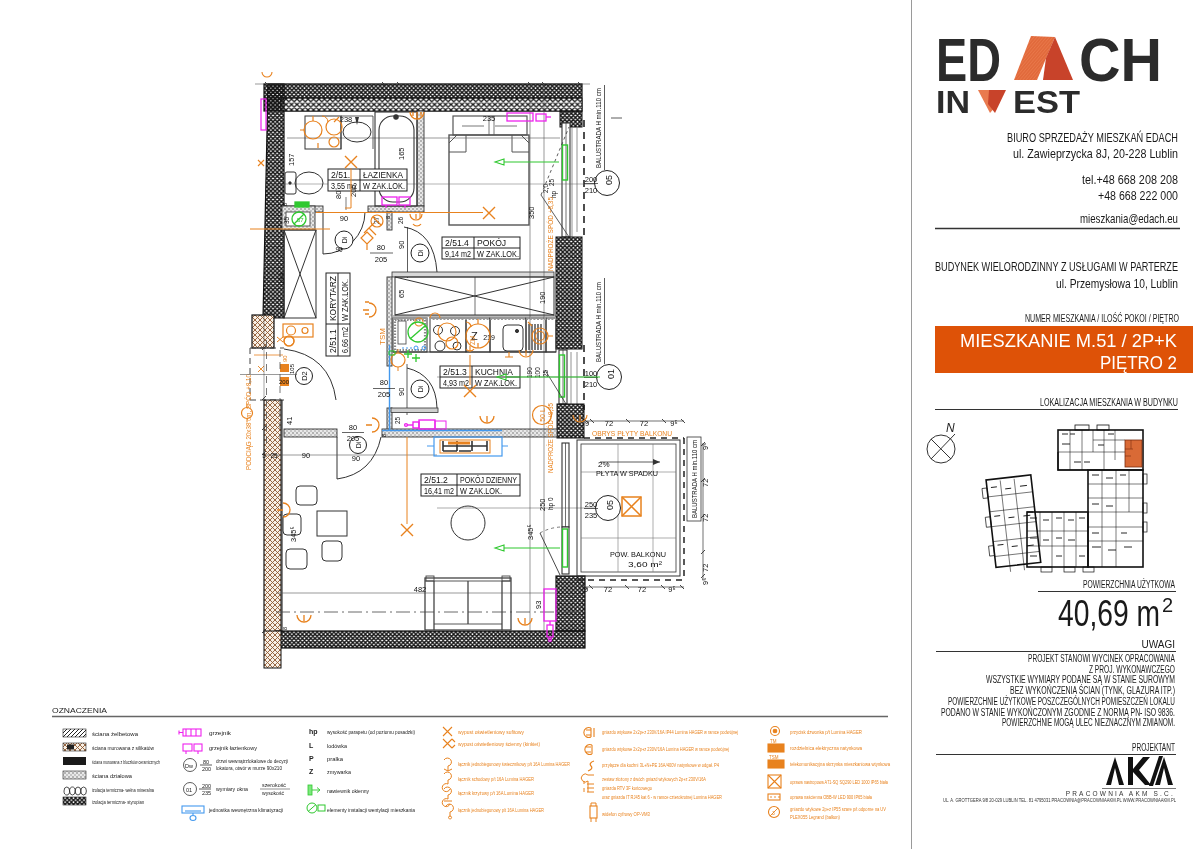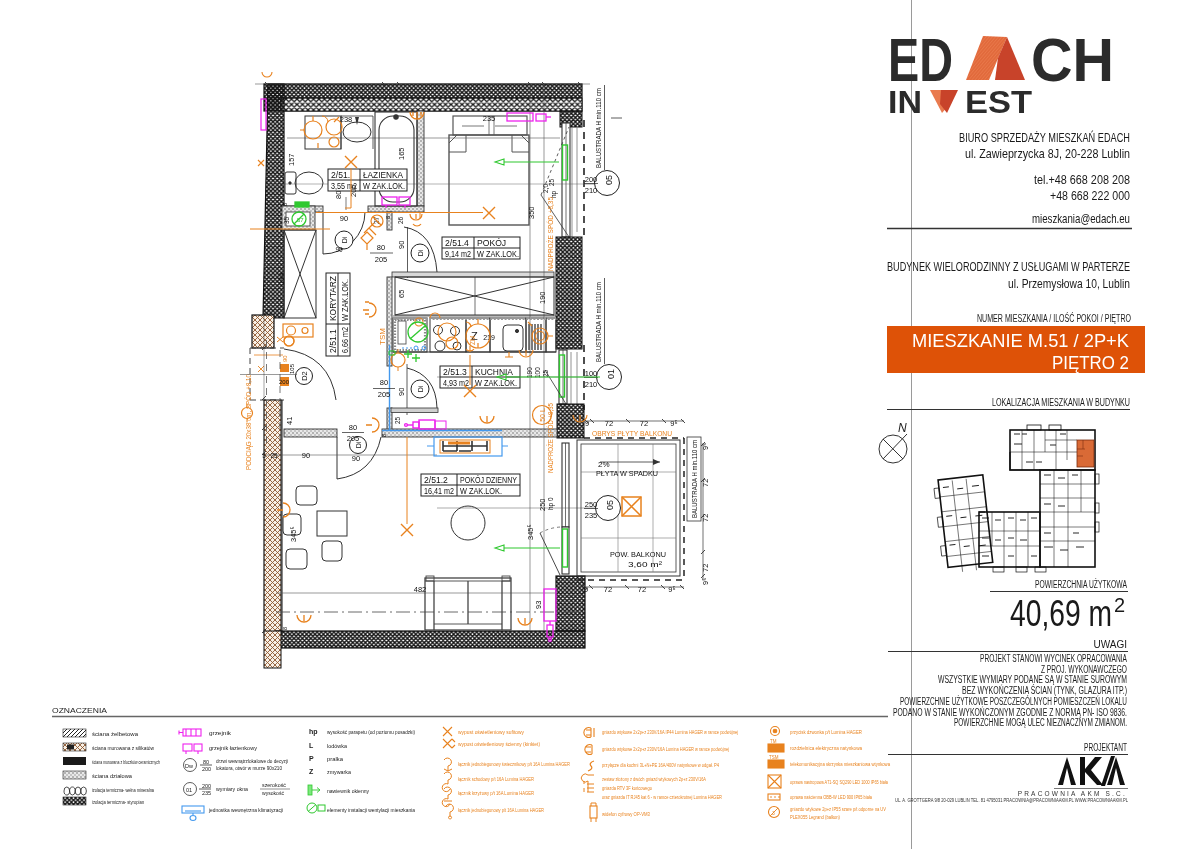--- a/index.html
+++ b/index.html
@@ -873,21 +873,21 @@
   <text x="790" y="766" textLength="100" lengthAdjust="spacingAndGlyphs">telekomunikacyjna skrzynka mieszkaniowa wtynkowa</text>
   <text x="790" y="784" textLength="98" lengthAdjust="spacingAndGlyphs">oprawa nastropowa A71-SQ SQ290 LED 1000 IP65 biała</text>
   <text x="790" y="799" textLength="82" lengthAdjust="spacingAndGlyphs">oprawa naścienna OBB-W LED 900 IP65 biała</text>
   <text x="790" y="811" textLength="96" lengthAdjust="spacingAndGlyphs">gniazdo wtykowe 2p+z IP55 szare p/t odporne na UV</text>
   <text x="790" y="819" textLength="50" lengthAdjust="spacingAndGlyphs">PLEX055 Legrand (balkon)</text>
 </g>
 </svg>
 
 <div class="abs" style="left:911px;top:0;width:1px;height:849px;background:#9a9a9a;"></div>
 
-<div class="abs" style="left:864px;top:0;width:288px;height:849px;">
+<div class="abs" style="left:912px;top:0;width:288px;height:849px;">
 <svg width="288" height="849" viewBox="0 0 288 849">
 <defs>
   <pattern id="lstripe" patternUnits="userSpaceOnUse" width="2.4" height="2.4" patternTransform="rotate(40)">
     <rect width="2.4" height="2.4" fill="#e9784a"></rect>
     <path d="M0.8,0 L0.8,2.4" stroke="#db5e31" stroke-width="0.9"></path>
   </pattern>
 </defs>
 
 <g>
   <text x="24" y="81" font-size="62" font-weight="bold" fill="#2b2b2b" textLength="65" lengthAdjust="spacingAndGlyphs">ED</text>

